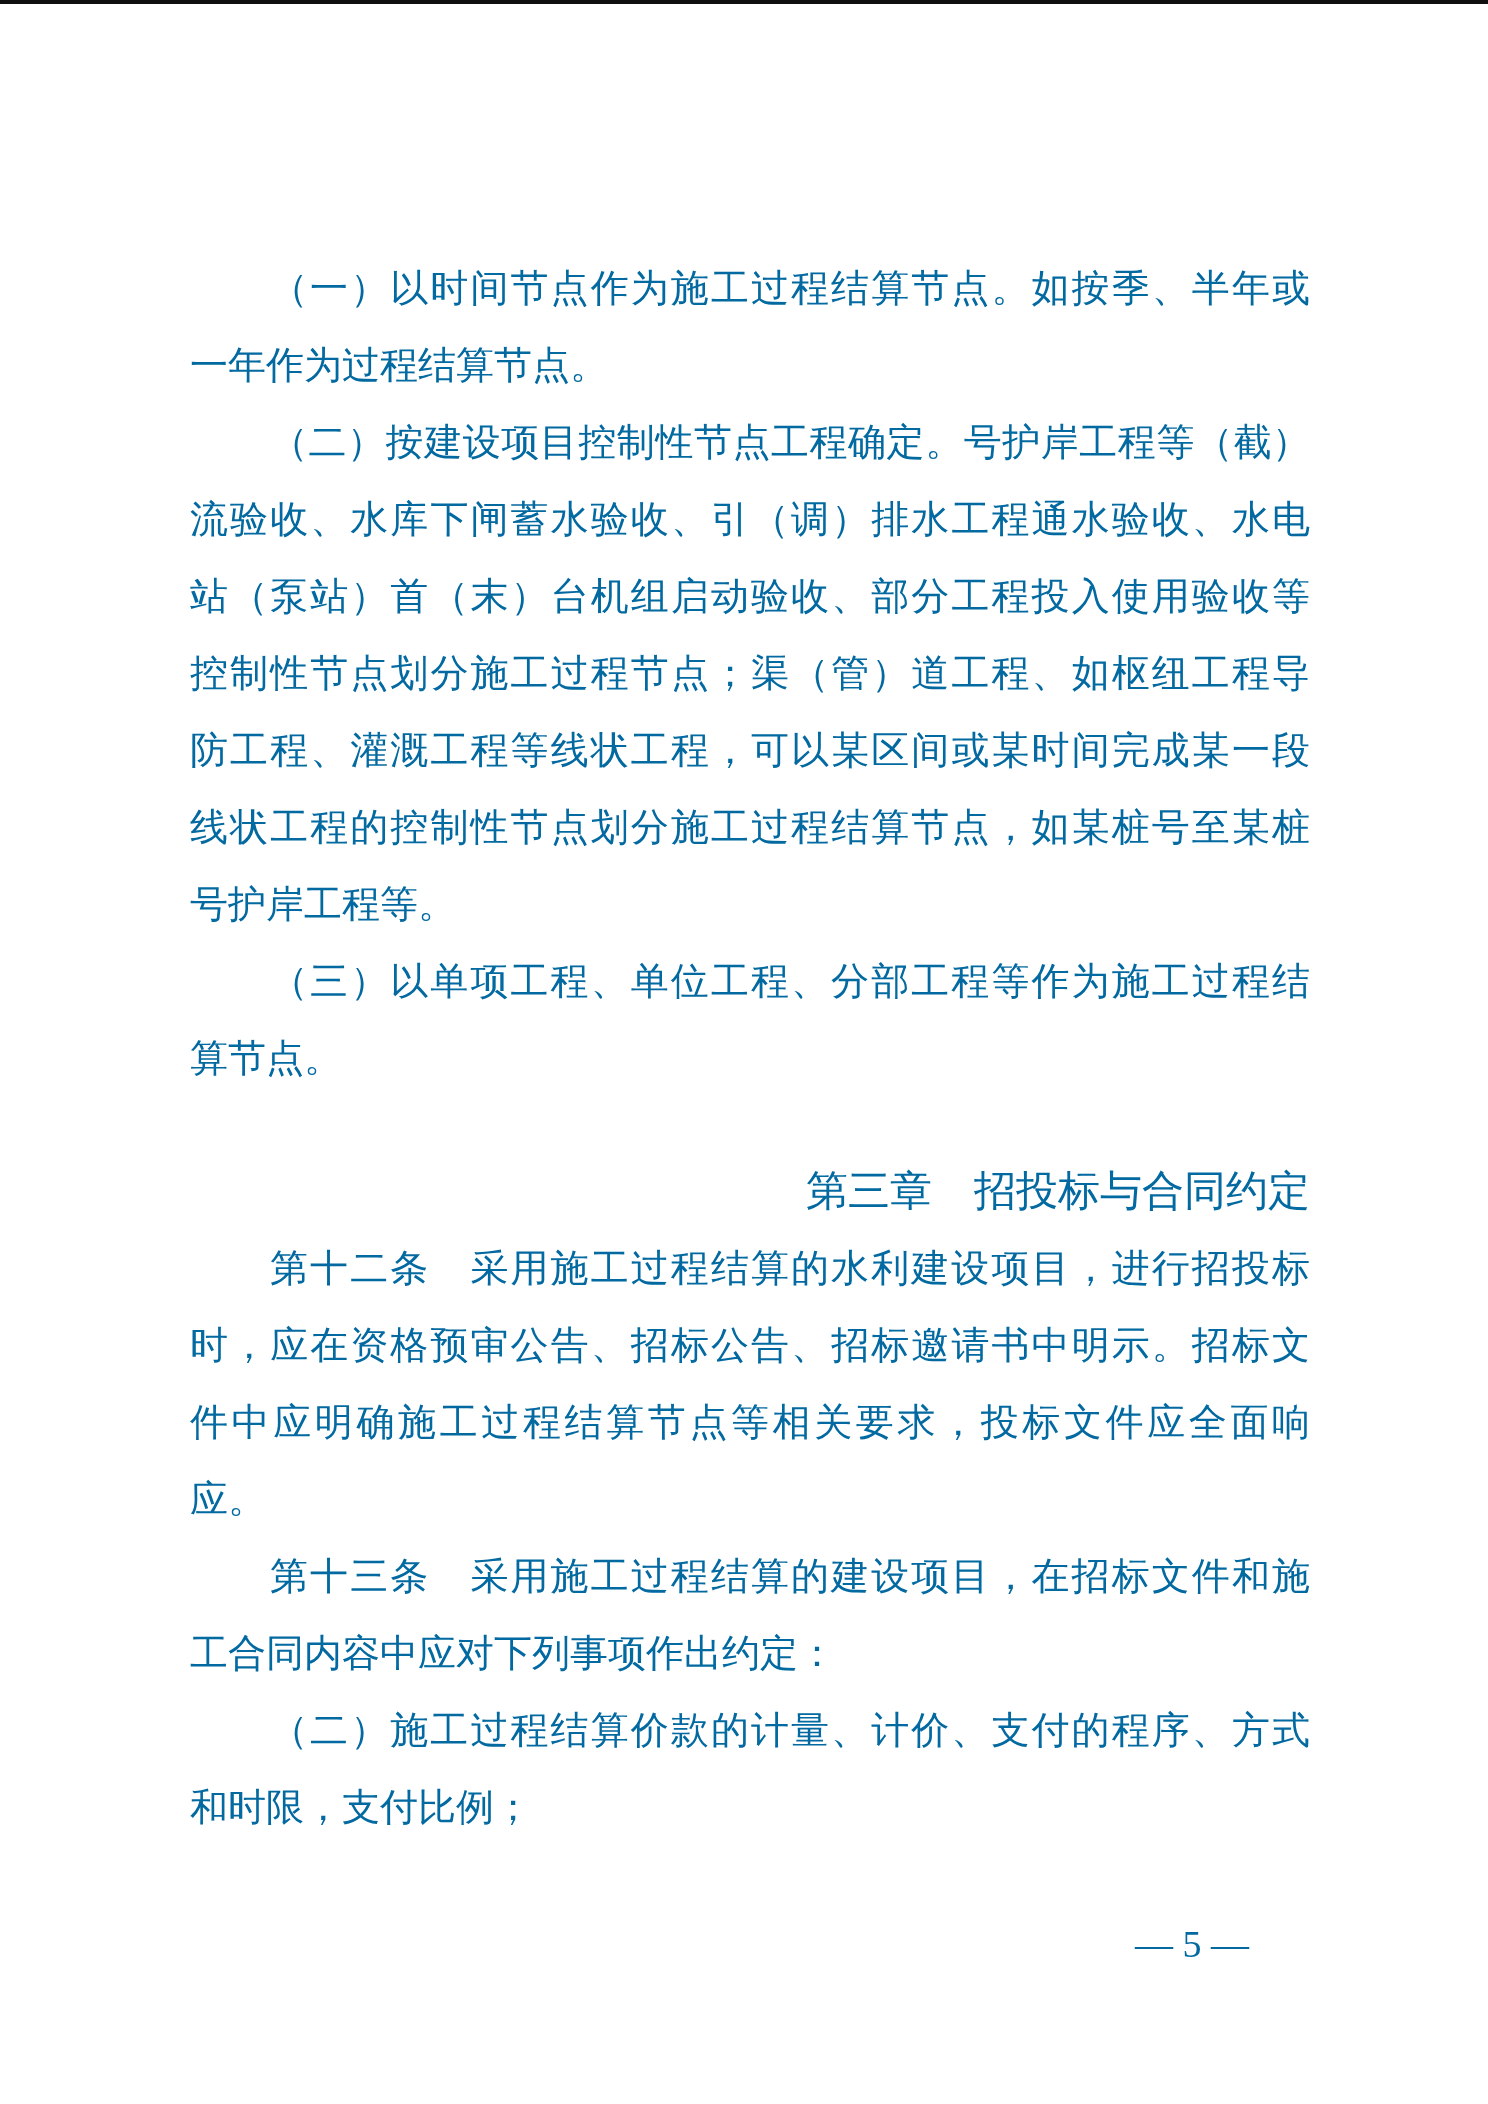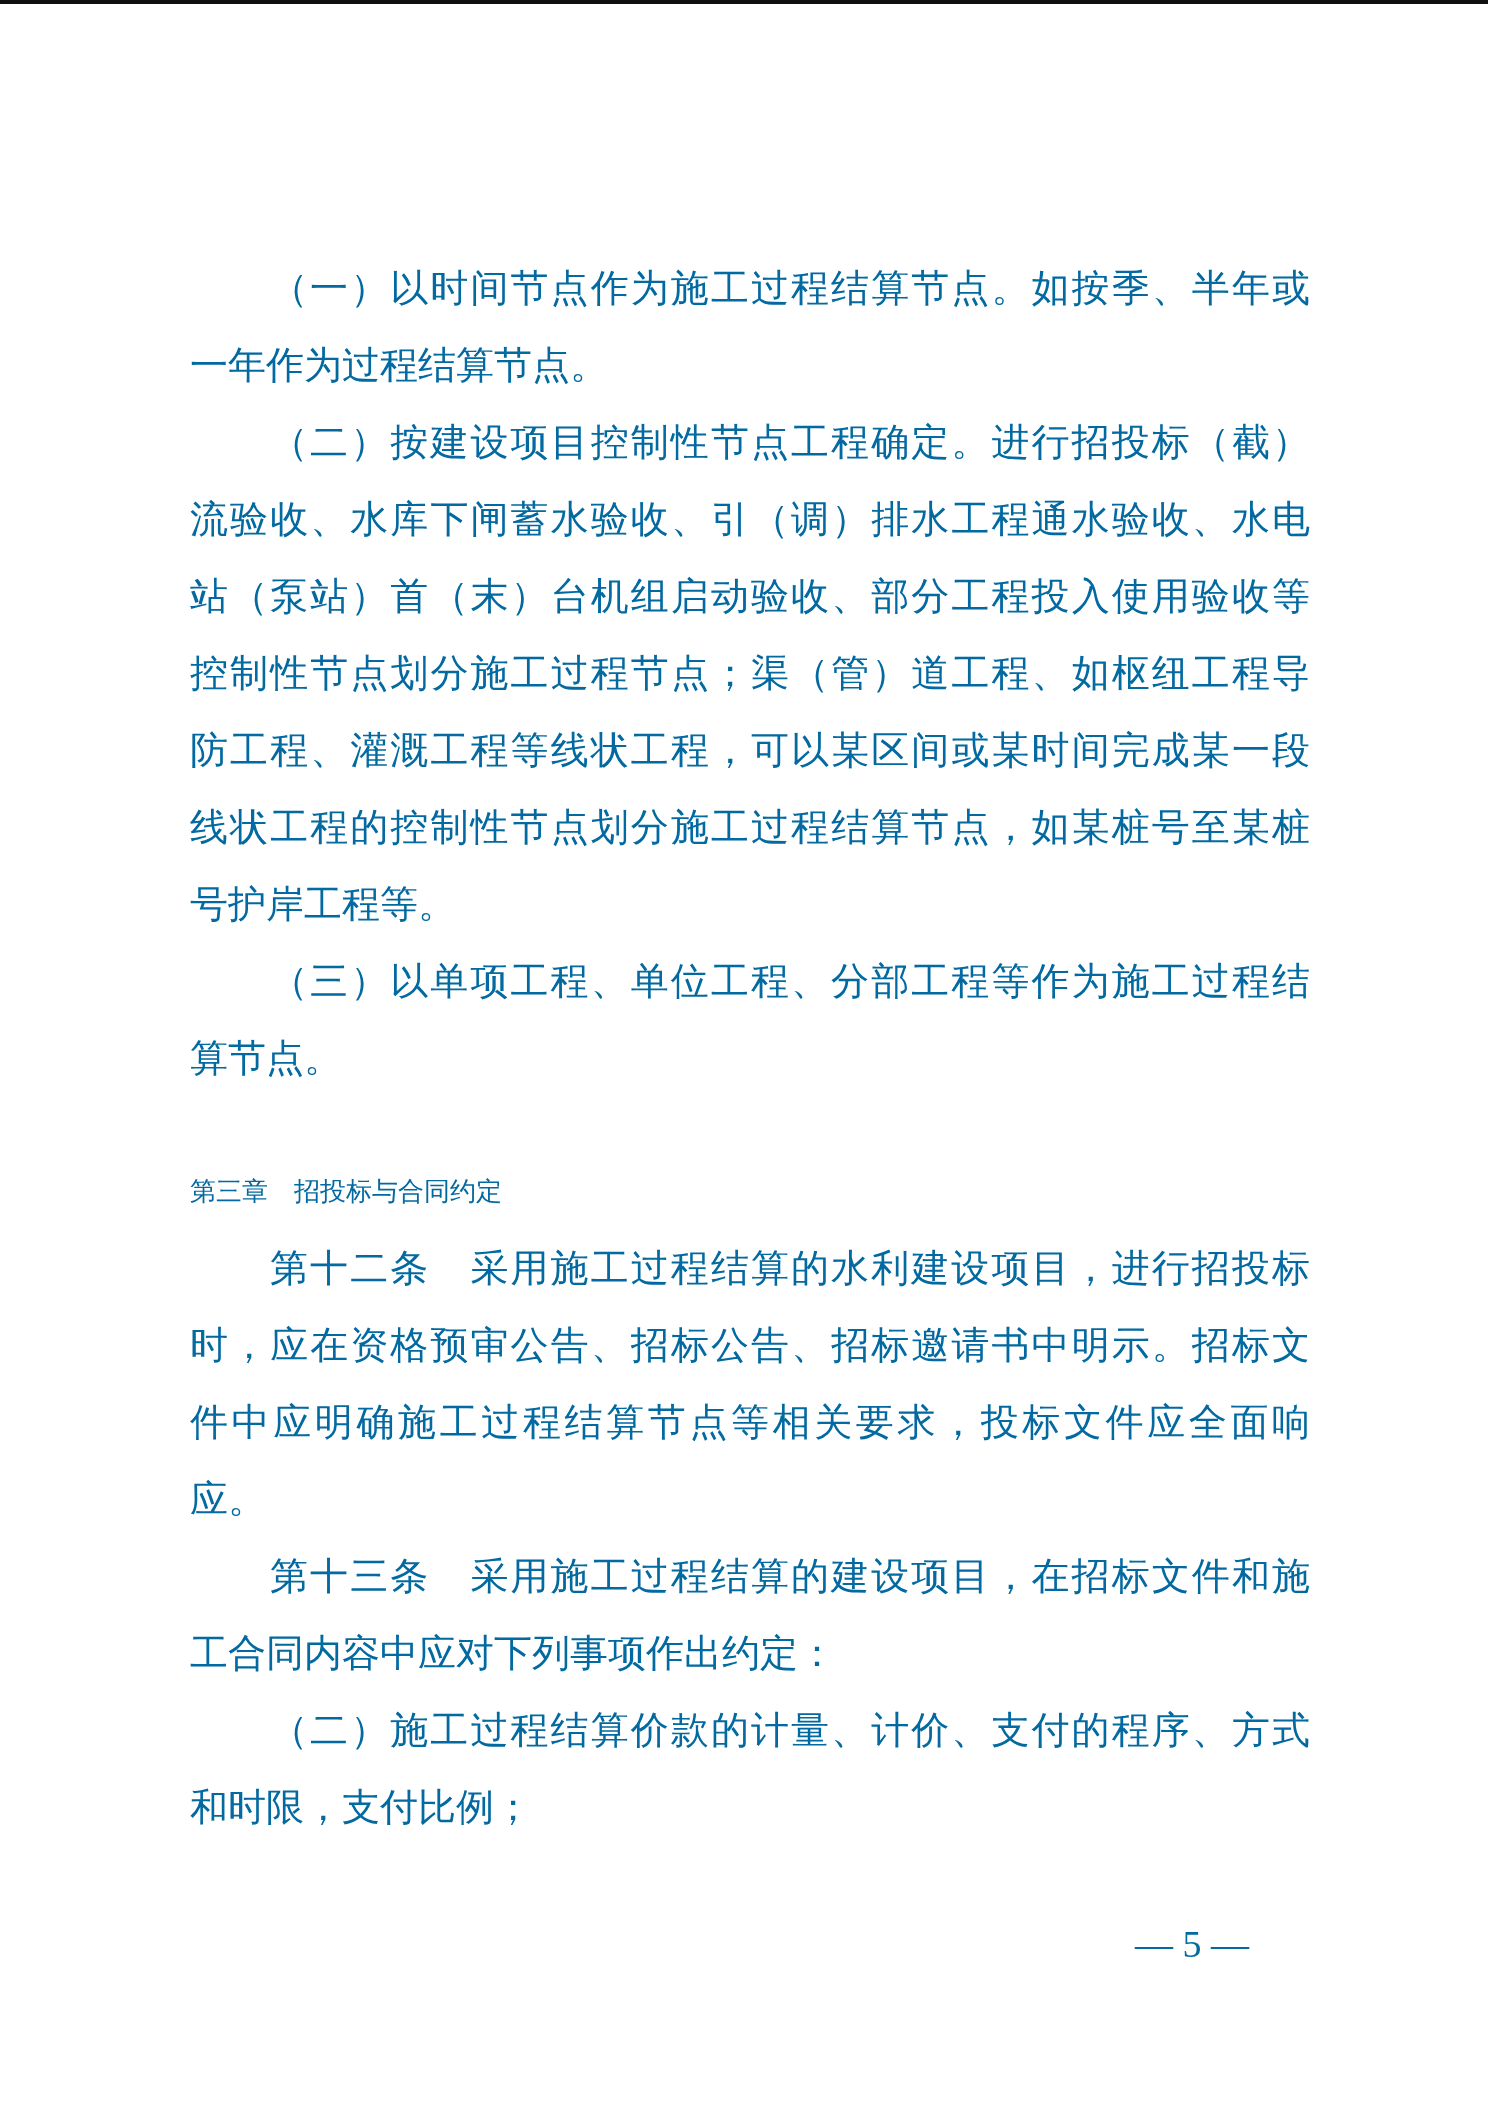--- a/index.html
+++ b/index.html
@@ -47,23 +47,23 @@
   
   .fill {
     text-align: justify;
     text-align-last: justify;
   }
   .indent { padding-left: 80px; }
   .heading {
     display: block;
     height: 77px;
     margin: 56px 0 0 0;
-    font-size: 26px;
+    font-size: 42px;
     font-weight: normal;
-    text-align: left;
+    text-align: right;
     line-height: 77px;
   }
   .page-number {
     position: absolute;
     left: 1135px;
     top: 1922px;
     font-size: 38px;
     line-height: 44px;
     white-space: pre;
   }
@@ -76,21 +76,21 @@
   <div class="edge-right"></div>
 
   <div class="content">
 
     <p class="para">
       <span class="ln fill indent">（一）以时间节点作为施工过程结算节点。如按季、半年或</span>
       <span class="ln">一年作为过程结算节点。</span>
     </p>
 
     <p class="para">
-      <span class="ln fill indent">（二）按建设项目控制性节点工程确定。进行招投标（截）</span>
+      <span class="ln fill indent">（二）按建设项目控制性节点工程确定。号护岸工程等（截）</span>
       <span class="ln fill">流验收、水库下闸蓄水验收、引（调）排水工程通水验收、水电</span>
       <span class="ln fill">站（泵站）首（末）台机组启动验收、部分工程投入使用验收等</span>
       <span class="ln fill">控制性节点划分施工过程节点；渠（管）道工程、如枢纽工程导</span>
       <span class="ln fill">防工程、灌溉工程等线状工程，可以某区间或某时间完成某一段</span>
       <span class="ln fill">线状工程的控制性节点划分施工过程结算节点，如某桩号至某桩</span>
       <span class="ln">号护岸工程等。</span>
     </p>
 
     <p class="para">
       <span class="ln fill indent">（三）以单项工程、单位工程、分部工程等作为施工过程结</span>

